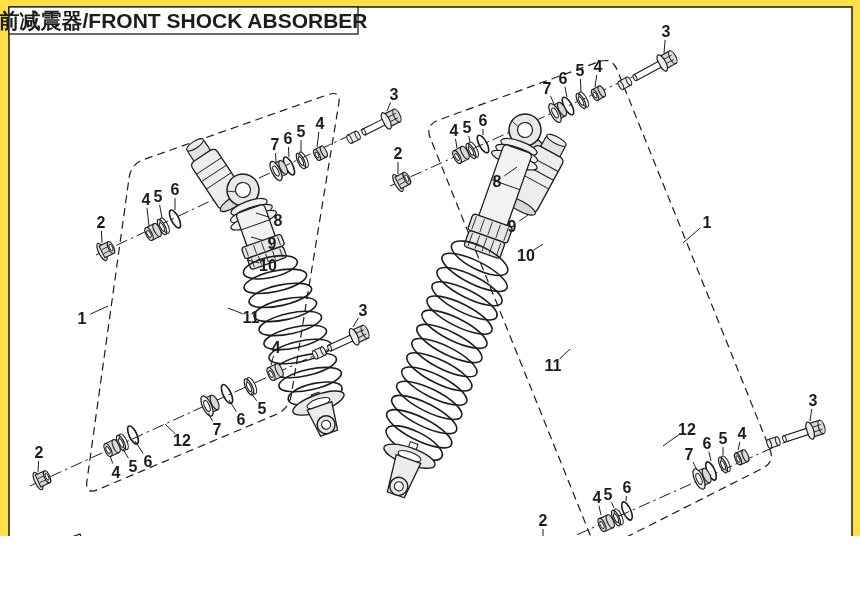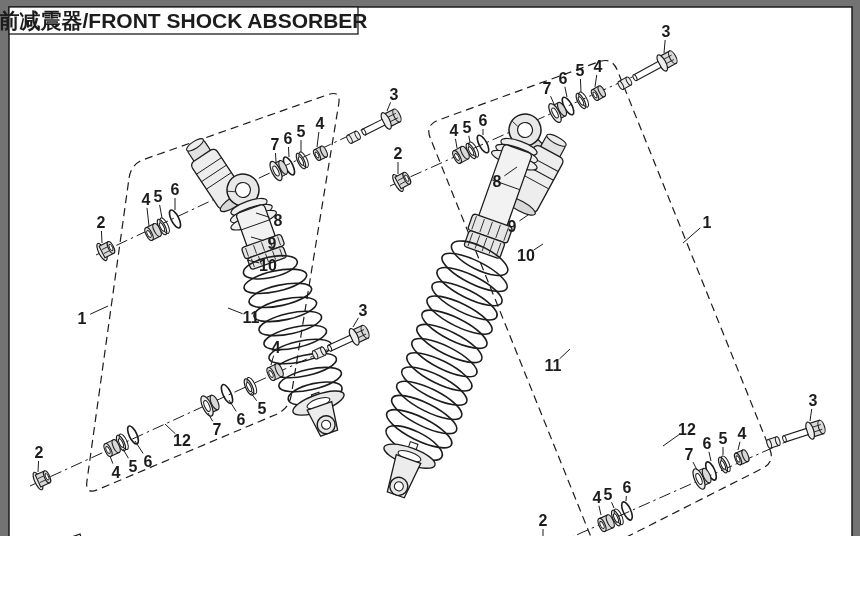--- a/index.html
+++ b/index.html
@@ -1,16 +1,16 @@
 <!DOCTYPE html>
 <html><head>
 <meta charset="utf-8">
 <style>
   html,body{margin:0;padding:0;background:#fff;}
-  .page{position:relative;width:860px;height:536px;background:#737373;overflow:hidden;
+  .page{position:relative;width:860px;height:536px;background:#fde047;overflow:hidden;
         font-family:"Liberation Sans",sans-serif;}
   svg{display:block;}
   .title-text{font-family:"Liberation Sans","DejaVu Sans",sans-serif;font-weight:bold;font-size:21px;}
   .callout{font-family:"Liberation Sans",sans-serif;font-weight:bold;font-size:16px;}
   .fwd-text{font-family:"Liberation Sans",sans-serif;font-weight:bold;font-style:italic;font-size:9px;}
 </style>
 </head>
 <body>
 
 <div class="page">

